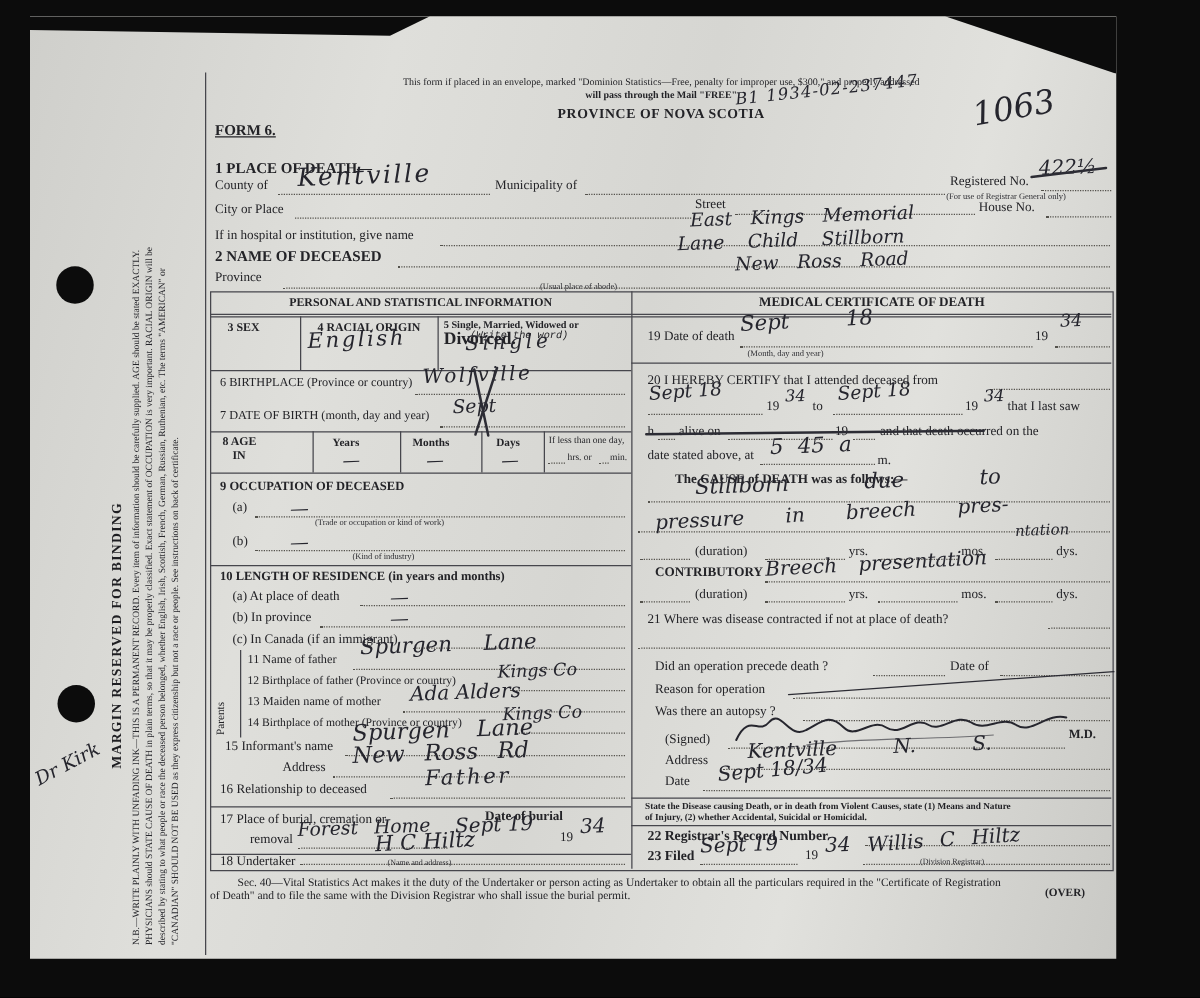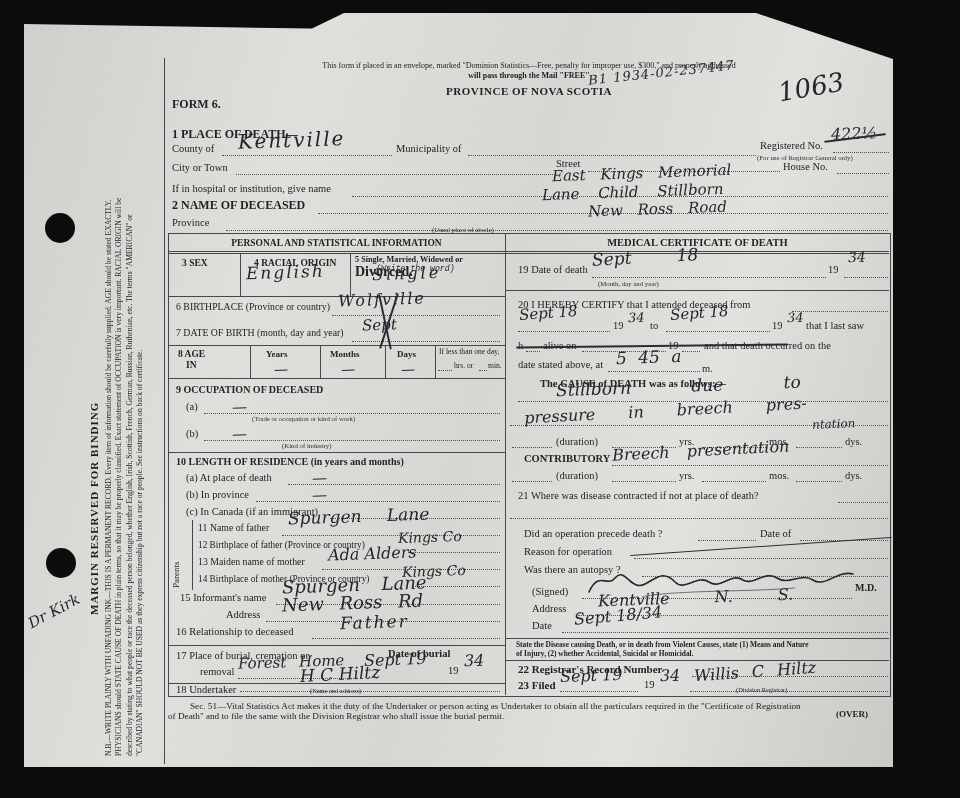--- a/index.html
+++ b/index.html
@@ -36,36 +36,36 @@
 
   <div class="vl" style="left:164px;top:58px;height:706px;"></div>
   <div class="lab b vtext" style="left:88px;top:325px;height:290px;width:16px;font-size:11px;letter-spacing:1px;color:#1e1e22;">MARGIN RESERVED FOR BINDING</div>
   <div class="lab vtext" style="left:104px;top:168px;height:588px;width:56px;font-size:7.6px;line-height:10.4px;white-space:normal;color:#26262b;">N.B.—WRITE PLAINLY WITH UNFADING INK—THIS IS A PERMANENT RECORD.  Every item of information should be carefully supplied.  AGE should be stated EXACTLY.  PHYSICIANS should STATE CAUSE OF DEATH in plain terms, so that it may be properly classified.  Exact statement of OCCUPATION is very important.  RACIAL ORIGIN will be described by stating to what people or race the deceased person belonged, whether English, Irish, Scottish, French, German, Russian, Ruthenian, etc.  The terms "AMERICAN" or "CANADIAN" SHOULD NOT BE USED as they express citizenship but not a race or people.  See instructions on back of certificate.</div>
   <div class="hw" style="left:26px;top:604px;font-size:15px;transform:rotate(-28deg);">Dr Kirk</div>
 
   <div class="lab ctr" style="top:62px;font-size:8px;">This form if placed in an envelope, marked "Dominion Statistics—Free, penalty for improper use, $300," and properly addressed</div>
   <div class="lab ctr b" style="top:72px;font-size:8px;">will pass through the Mail "FREE"</div>
   <div class="hw" style="left:588px;top:66px;font-size:13px;transform:rotate(-6deg);letter-spacing:1px;">B1 1934-02-237447</div>
   <div class="lab ctr b" style="top:85px;font-size:11px;letter-spacing:.5px;">PROVINCE OF NOVA SCOTIA</div>
-  <div class="lab b" style="left:172px;top:98px;font-size:12px;">FORM 6.</div>
+  <div class="lab b" style="left:172px;top:98px;font-size:12px;text-decoration:underline;">FORM 6.</div>
   <div class="hw" style="left:778px;top:74px;font-size:26px;transform:rotate(-10deg);">1063</div>
 
   <div class="lab b" style="left:172px;top:128px;font-size:12px;">1 PLACE OF DEATH—</div>
   <div class="lab" style="left:172px;top:143px;">County of</div>
   <div class="dot" style="left:222px;top:155px;width:170px;"></div>
   <div class="hw" style="left:238px;top:130px;font-size:20px;letter-spacing:2px;">Kentville</div>
   <div class="lab" style="left:396px;top:143px;">Municipality of</div>
   <div class="dot" style="left:468px;top:155px;width:288px;"></div>
   <div class="lab" style="left:760px;top:140px;">Registered No.</div>
   <div class="dot" style="left:833px;top:152px;width:56px;"></div>
   <div class="hw" style="left:831px;top:126px;font-size:16px;">422½</div>
   <div class="strike" style="left:824px;top:137px;width:62px;transform:rotate(-7deg);"></div>
   <div class="lab sm" style="left:757px;top:154px;">(For use of Registrar General only)</div>
 
-  <div class="lab" style="left:172px;top:162px;">City or Town</div>
+  <div class="lab" style="left:172px;top:162px;">City or Place</div>
   <div class="dot" style="left:236px;top:174px;width:317px;"></div>
   <div class="lab" style="left:556px;top:158px;">Street</div>
   <div class="dot" style="left:588px;top:171px;width:192px;"></div>
   <div class="lab" style="left:783px;top:161px;">House No.</div>
   <div class="dot" style="left:837px;top:173px;width:52px;"></div>
 
   <div class="hw" style="left:552px;top:166px;font-size:15px;word-spacing:10px;">East Kings Memorial</div>
   <div class="lab" style="left:172px;top:183px;">If in hospital or institution, give name</div>
   <div class="dot" style="left:352px;top:196px;width:536px;"></div>
 
@@ -283,16 +283,16 @@
   <div class="dot" style="left:692px;top:676px;width:196px;"></div>
   <div class="lab b" style="left:518px;top:679px;font-size:11px;">23 Filed</div>
   <div class="dot" style="left:560px;top:691px;width:78px;"></div>
   <div class="hw" style="left:560px;top:668px;font-size:16px;">Sept 19</div>
   <div class="lab" style="left:644px;top:679px;">19</div>
   <div class="hw" style="left:660px;top:668px;font-size:16px;">34</div>
   <div class="dot" style="left:690px;top:691px;width:198px;"></div>
   <div class="hw" style="left:694px;top:664px;font-size:16px;word-spacing:8px;transform:rotate(-4deg);">Willis C Hiltz</div>
   <div class="lab sm" style="left:736px;top:686px;font-size:6.4px;">(Division Registrar)</div>
 
-  <div class="lab" style="left:190px;top:701px;font-size:9.2px;">Sec. 51—Vital Statistics Act makes it the duty of the Undertaker or person acting as Undertaker to obtain all the particulars required in the "Certificate of Registration</div>
+  <div class="lab" style="left:190px;top:701px;font-size:9.2px;">Sec. 40—Vital Statistics Act makes it the duty of the Undertaker or person acting as Undertaker to obtain all the particulars required in the "Certificate of Registration</div>
   <div class="lab" style="left:168px;top:711px;font-size:9.2px;">of Death" and to file the same with the Division Registrar who shall issue the burial permit.</div>
   <div class="lab b" style="left:836px;top:710px;font-size:9px;">(OVER)</div>
 </div>
 
 </body></html>

